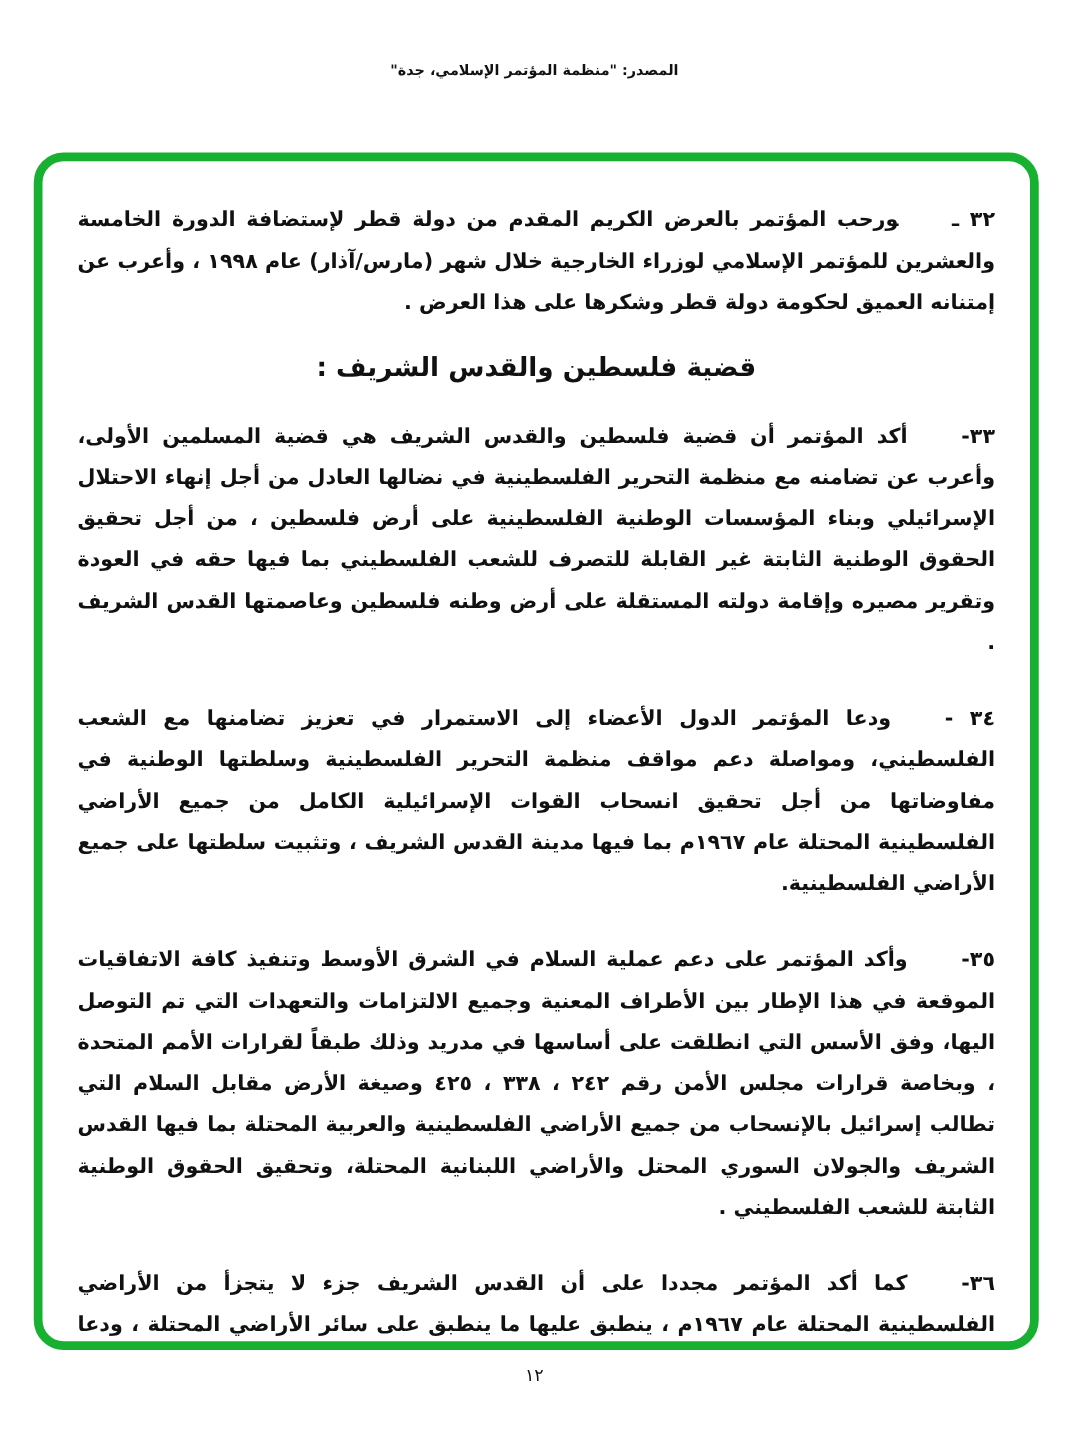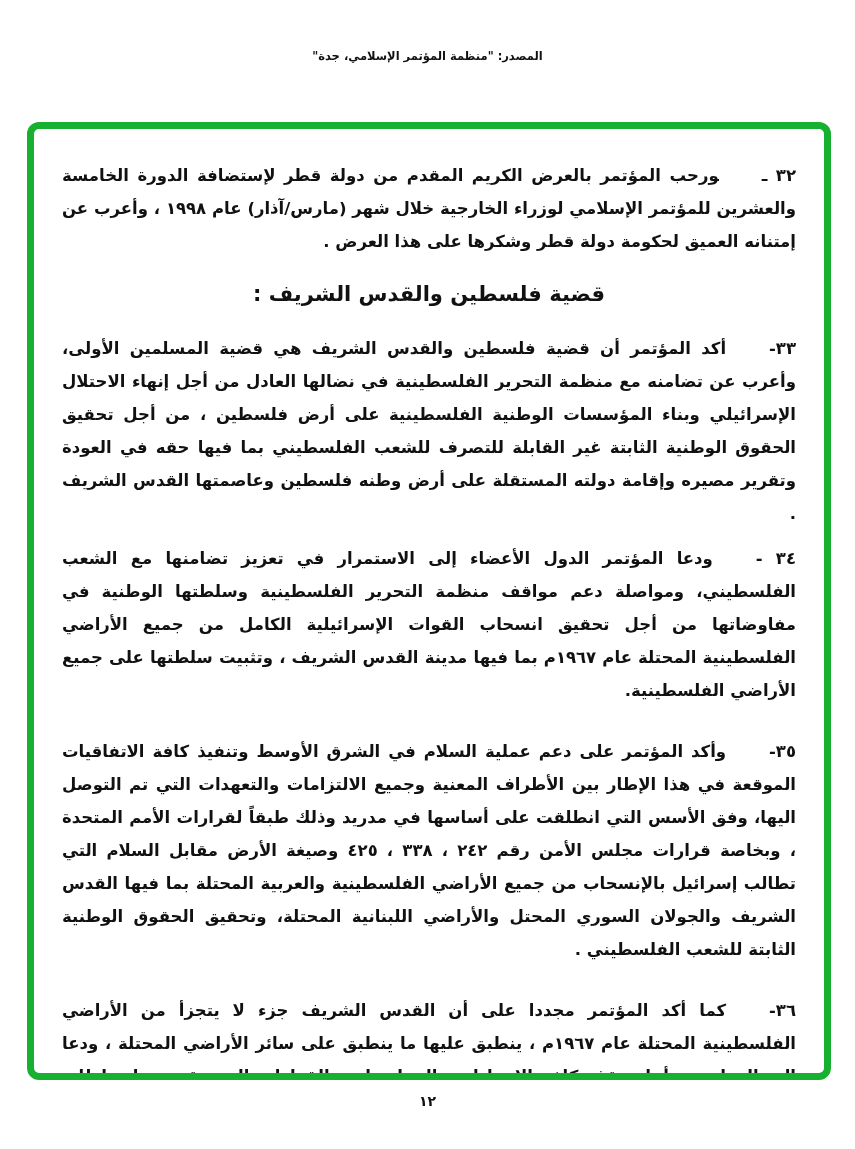--- a/index.html
+++ b/index.html
@@ -35,21 +35,21 @@
     font-weight: bold;
   }
   .content-border-box {
     position: absolute;
     left: 27px;
     top: 122px;
     width: 804px;
     height: 958px;
     box-sizing: border-box;
     border: 7px solid var(--border-green, #18b030);
-    border-radius: 12px;
+    border-radius: 24px;
     overflow: hidden;
   }
   .content {
     direction: rtl;
     padding: 30px 28px 0 28px;
     height: 100%;
     box-sizing: border-box;
     overflow: hidden;
   }
   .para {
@@ -70,31 +70,31 @@
     font-size: 21px;
     font-weight: bold;
   }
   .subsection-heading {
     margin: 24px auto 0 auto;
     text-align: center;
     font-size: 21px;
     font-weight: bold;
   }
   .p33 { margin-top: 26px; }
-  .p34 { margin-top: 12px; }
+  .p34 { margin-top: 28px; }
   .p35 { margin-top: 28px; }
   .p36 { margin-top: 28px; }
   .page-number {
     position: absolute;
     top: 1093px;
     left: 0;
     width: 100%;
     text-align: center;
     font-size: 14px;
-    font-weight: bold;
+    font-weight: normal;
     direction: rtl;
   }
 </style>
 </head>
 <body>
 
 <div class="page-header">
   <div class="header-line2">المصدر: "منظمة المؤتمر الإسلامي، جدة"</div>
 </div>
 

